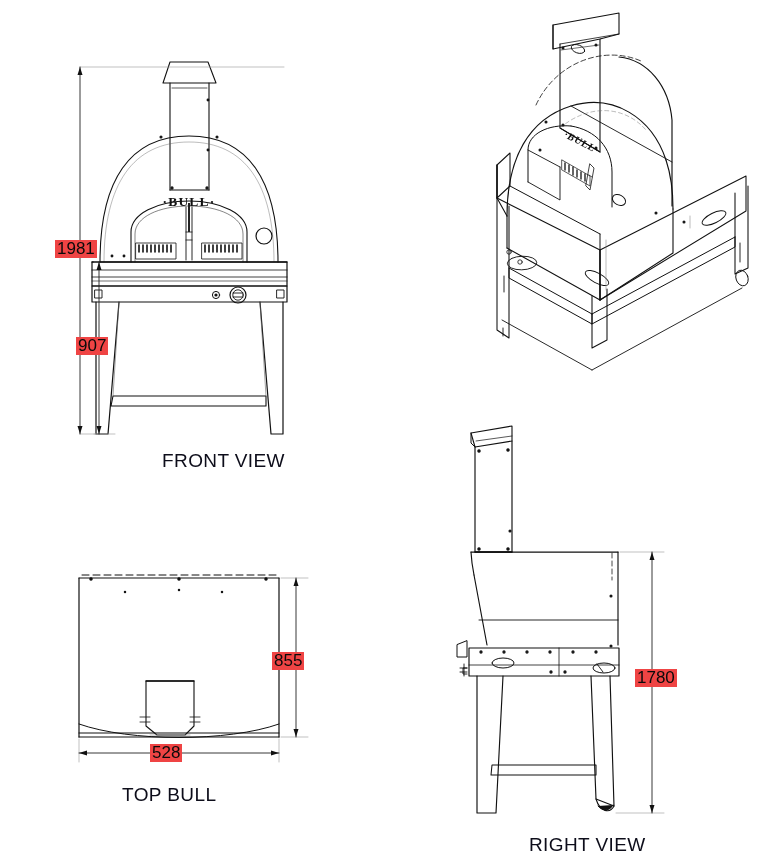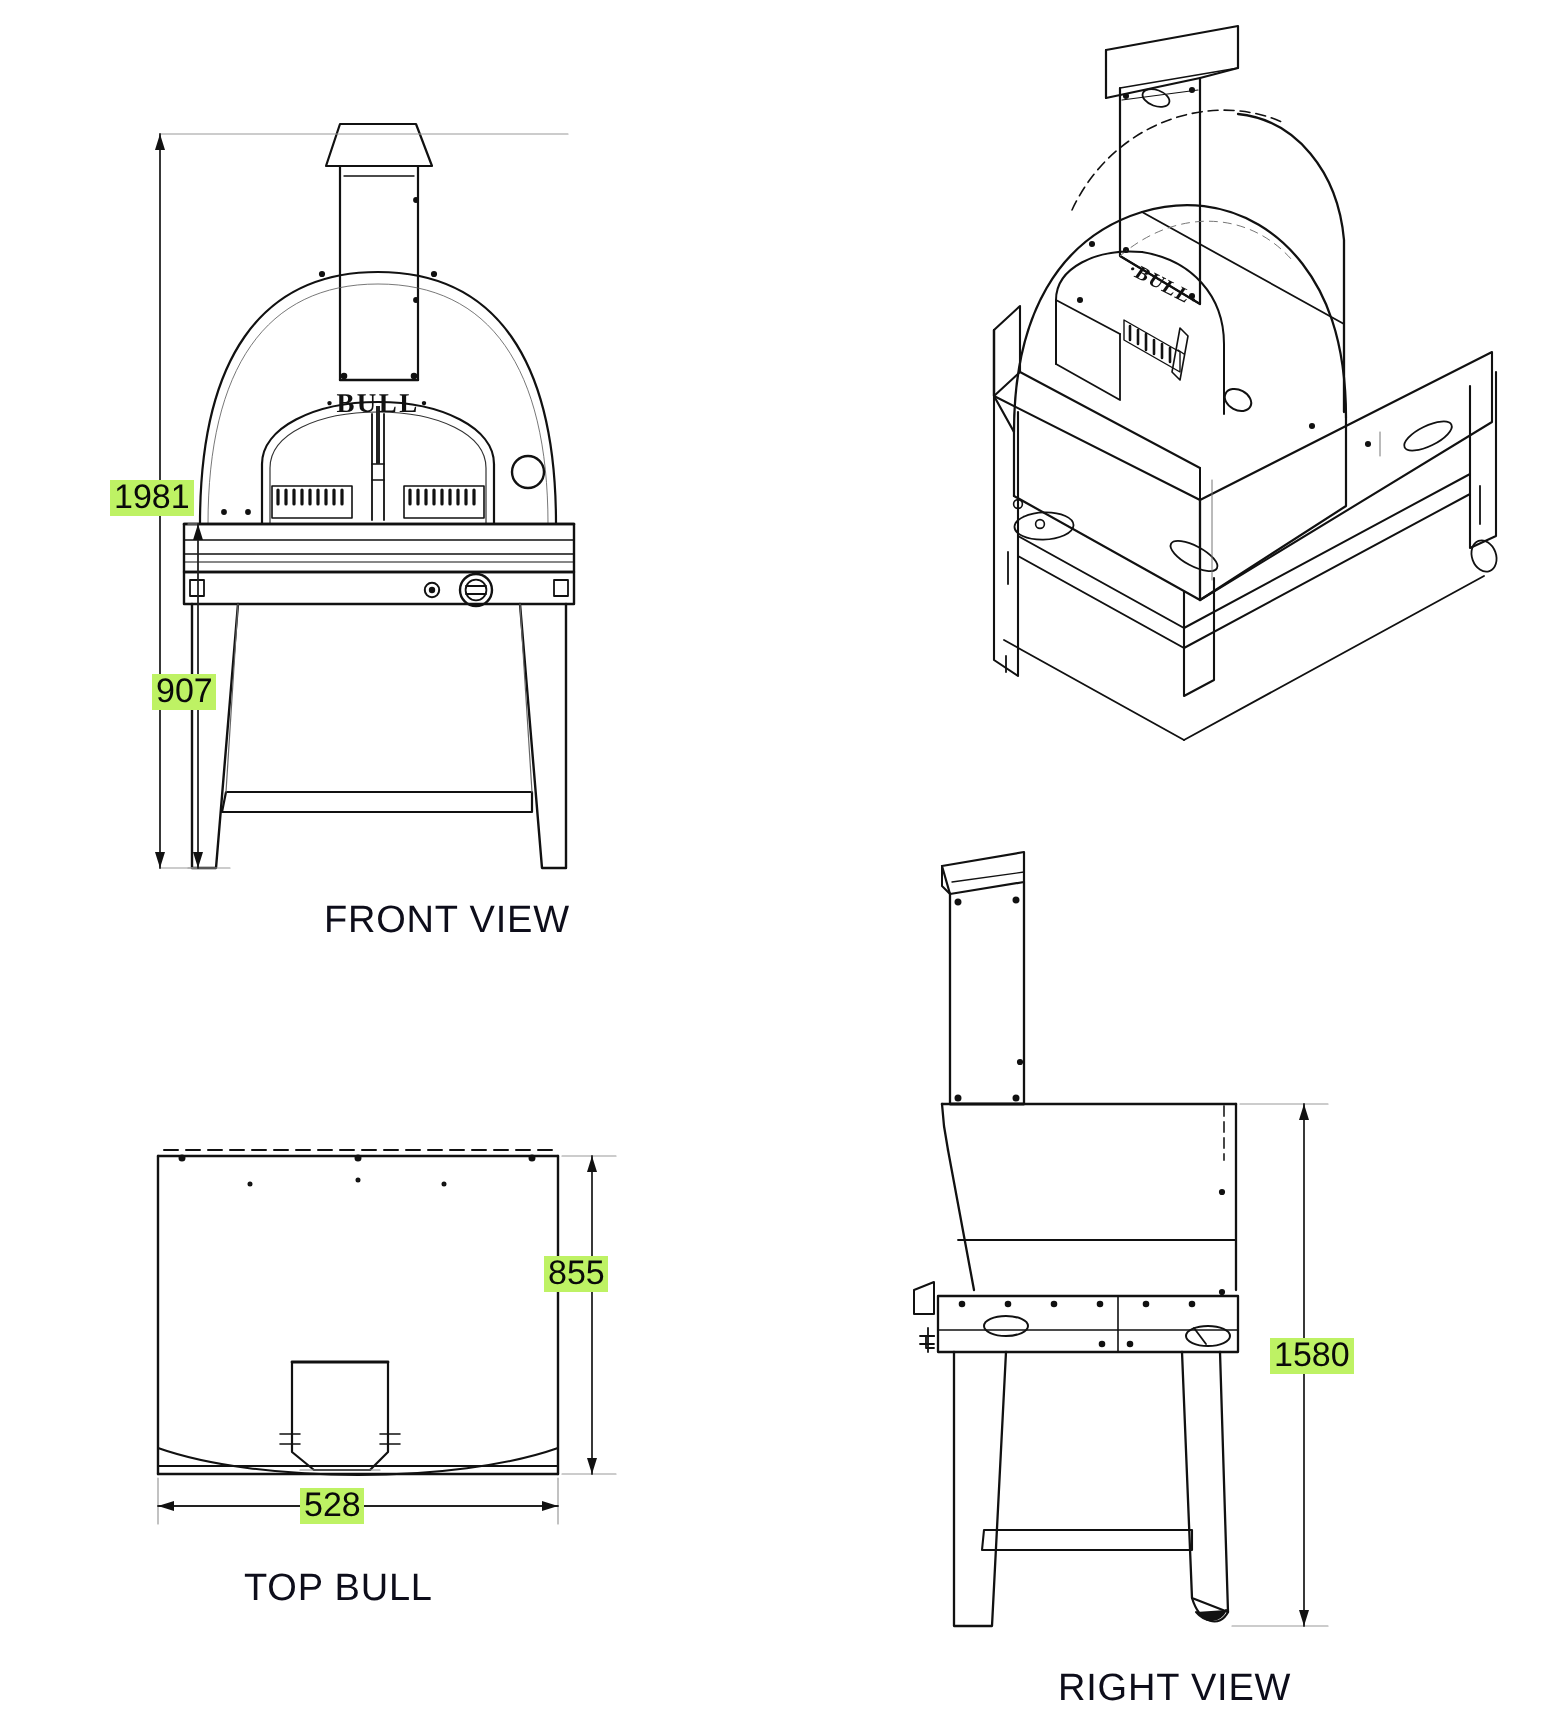--- a/index.html
+++ b/index.html
@@ -34,31 +34,31 @@
     letter-spacing: 0.4px;
     color: #0d0d1a;
     white-space: nowrap;
   }
   .dim-text {
     position: absolute;
     font-family: "Liberation Sans", sans-serif;
     font-size: 17px;
     color: #0a0a0a;
     white-space: nowrap;
-    background: #bef264;
+    background: #ef4444;
     padding: 0 2px;
     line-height: 1.05;
   }
   #lbl-front  { left: 116px; top: 450px; margin-left: 46px; }
   #lbl-iso    { left: 392px; top: 322px; }
   #lbl-top    { left: 122px; top: 784px; }
   #lbl-right  { left: 508px; top: 834px; margin-left: 21px; }
   #dim-1981 { left: 55px;  top: 240px; }
   #dim-907  { left: 76px;  top: 337px; }
-  #dim-855  { left: 272px; top: 628px; }
+  #dim-855  { left: 272px; top: 652px; }
   #dim-978  { left: 150px; top: 744px; }
   #dim-1340 { left: 635px; top: 669px; }
 </style>
 </head>
 <body>
 
 <div id="sheet">
 
   <svg class="dwg" viewBox="0 0 775 862">
     <g stroke="#111111" fill="none" stroke-width="1.1" stroke-linejoin="round" stroke-linecap="round">
@@ -371,15 +371,15 @@
   </svg>
 
   <div class="view-label" id="lbl-front">FRONT VIEW</div>
   <div class="view-label" id="lbl-top">TOP BULL</div>
   <div class="view-label" id="lbl-right">RIGHT VIEW</div>
 
   <div class="dim-text" id="dim-1981">1981</div>
   <div class="dim-text" id="dim-907">907</div>
   <div class="dim-text" id="dim-855">855</div>
   <div class="dim-text" id="dim-978">528</div>
-  <div class="dim-text" id="dim-1340">1580</div>
+  <div class="dim-text" id="dim-1340">1780</div>
 
 </div>
 
 </body></html>

